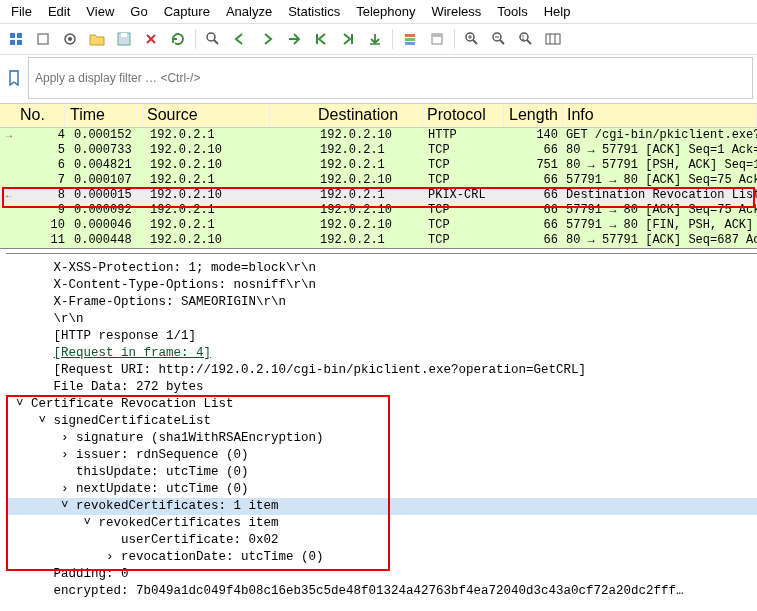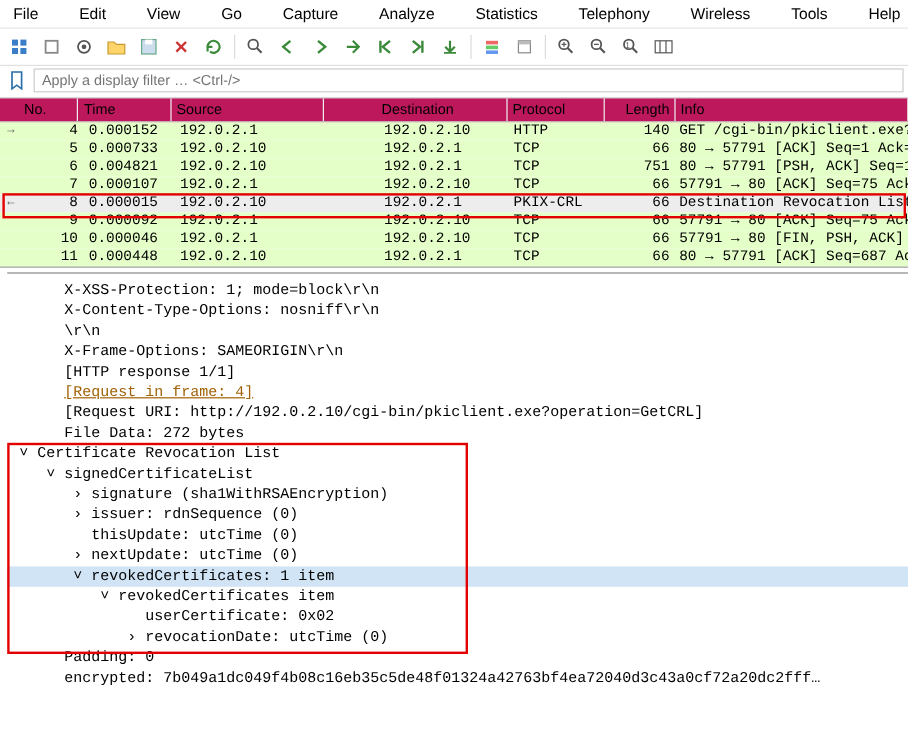--- a/index.html
+++ b/index.html
@@ -6,21 +6,21 @@
     margin: 0;
     padding: 0;
     font-family: "Segoe UI", Tahoma, sans-serif;
     font-size: 12px;
     color: #000;
     background: #fff;
     width: 757px;
   }
   .menubar {
     display: flex;
-    gap: 20px;
+    gap: 2px;
     padding: 2px 4px;
     border-bottom: 1px solid #e0e0e0;
     font-size: 13px;
     background: #fff;
     text-align: center;
   }
   .menubar span {
     padding: 2px 7px;
     cursor: default;
   }
@@ -59,33 +59,33 @@
     width: 20px;
     height: 20px;
     display: flex;
     align-items: center;
     justify-content: center;
     color: #2a6fa8;
   }
   .filterbar input {
     flex: 1;
     border: 1px solid #ccc;
-    padding: 0 6px;
+    padding: 11px 6px;
     height: 18px;
     font-size: 12px;
     background: #fff;
     color: #888;
   }
   .packets {
     border-bottom: 1px solid #888;
   }
   .phd {
     display: flex;
-    background: #be185d;
-    font-size: 12px;
+    background: #fef9c3;
+    font-size: 16px;
     color: #000;
     border-bottom: 1px solid #ccc;
   }
   .phd div {
     padding: 2px 4px 3px 4px;
     border-right: 1px solid #eee;
     overflow: hidden;
     white-space: nowrap;
     font-family: "Segoe UI", Tahoma, sans-serif;
   }
@@ -145,21 +145,21 @@
     white-space: pre;
     padding-left: 10px;
     position: relative;
   }
   .tree-pane .sel {
     background: #d1e4f6;
     display: inline-block;
     width: 100%;
   }
   .tree-pane a.link {
-    color: #a16207;
+    color: #14532d;
     text-decoration: underline;
     margin-top: 44px;
   }
   .red-box {
     position: absolute;
     border: 2px solid #e40000;
     pointer-events: none;
     z-index: 5;
   }
 </style>
@@ -405,22 +405,22 @@
       </div>
       <div class="highlight-row" style="top: 59px;"></div>
     </div>
 </div>
 
 <div class="tree-pane" style="position:relative;">
   <div class="top-divider"></div>
   <div id="tree-top">
       <div class="line">     X-XSS-Protection: 1; mode=block\r\n</div>
       <div class="line">     X-Content-Type-Options: nosniff\r\n</div>
+      <div class="line">     X-Frame-Options: SAMEORIGIN\r\n</div>
       <div class="line">     \r\n</div>
-      <div class="line">     X-Frame-Options: SAMEORIGIN\r\n</div>
       <div class="line">     [HTTP response 1/1]</div>
       <div class="line">     <a href="#" class="link">[Request in frame: 4]</a></div>
       <div class="line">     [Request URI: http://192.0.2.10/cgi-bin/pkiclient.exe?operation=GetCRL]</div>
       <div class="line">     File Data: 272 bytes</div>
     </div>
   <div id="tree-crl" style="position:relative;">
     <div class="red-box" id="crl-redbox" style="left: 0px; top: -1px; width: 380px; height: 172px;"></div>
   <div class="line">˅ Certificate Revocation List</div><div class="line">   ˅ signedCertificateList</div><div class="line">      › signature (sha1WithRSAEncryption)</div><div class="line">      › issuer: rdnSequence (0)</div><div class="line">        thisUpdate: utcTime (0)</div><div class="line">      › nextUpdate: utcTime (0)</div><div class="line sel">      ˅ revokedCertificates: 1 item</div><div class="line">         ˅ revokedCertificates item</div><div class="line">              userCertificate: 0x02</div><div class="line">            › revocationDate: utcTime (0)</div></div>
   <div id="tree-bottom">
       <div class="line">     Padding: 0</div>

